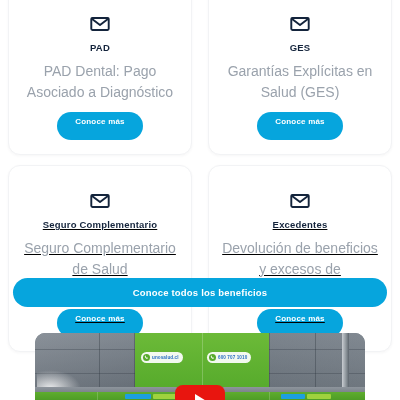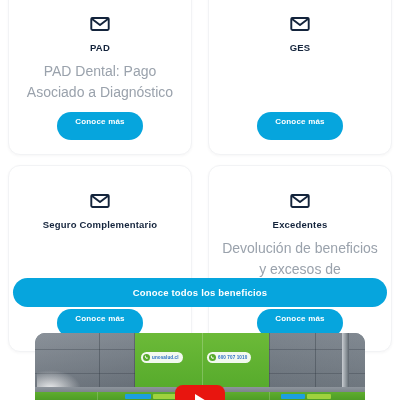--- a/index.html
+++ b/index.html
@@ -26,21 +26,21 @@
     background: #ffffff;
     border: 1px solid #f2f3f5;
     border-radius: 12px;
     box-shadow: 0 1px 3px rgba(40,50,70,0.045);
     padding: 18px 10px 14px;
     text-align: center;
     display: flex;
     flex-direction: column;
     align-items: center;
   }
-  .card.row2 { min-height: 98px; }
+  .card.row2 { min-height: 98px; text-decoration: underline; }
   .card-icon {
     width: 22px; height: 22px;
     display: block;
     margin: 6px auto 7px;
     color: #14243c;
   }
   .card-icon svg { display: block; width: 22px; height: 22px; }
   .card-title {
     font-size: 9.5px;
     font-weight: bold;
@@ -189,31 +189,33 @@
     </div>
 
     <div class="card">
       <span class="card-icon">
         <svg viewBox="0 0 24 24" fill="none" stroke="currentColor" stroke-width="2.1" stroke-linecap="round" stroke-linejoin="round" aria-hidden="true">
           <rect x="2.5" y="5.5" width="19" height="13" rx="1.2"></rect>
           <path d="M3 6.3 L12 13.2 L21 6.3"></path>
         </svg>
       </span>
       <div class="card-title">GES</div>
+      <div class="card-desc">Garantías Explícitas en Salud (GES)</div>
       <button class="card-btn">Conoce más</button>
     </div>
 
     <div class="card row2">
       <span class="card-icon">
         <svg viewBox="0 0 24 24" fill="none" stroke="currentColor" stroke-width="2.1" stroke-linecap="round" stroke-linejoin="round" aria-hidden="true">
           <rect x="2.5" y="5.5" width="19" height="13" rx="1.2"></rect>
           <path d="M3 6.3 L12 13.2 L21 6.3"></path>
         </svg>
       </span>
       <div class="card-title">Seguro Complementario</div>
+      <div class="card-desc">Seguro Complementario de Salud</div>
       <button class="card-btn">Conoce más</button>
     </div>
 
     <div class="card row2">
       <span class="card-icon">
         <svg viewBox="0 0 24 24" fill="none" stroke="currentColor" stroke-width="2.1" stroke-linecap="round" stroke-linejoin="round" aria-hidden="true">
           <rect x="2.5" y="5.5" width="19" height="13" rx="1.2"></rect>
           <path d="M3 6.3 L12 13.2 L21 6.3"></path>
         </svg>
       </span>

